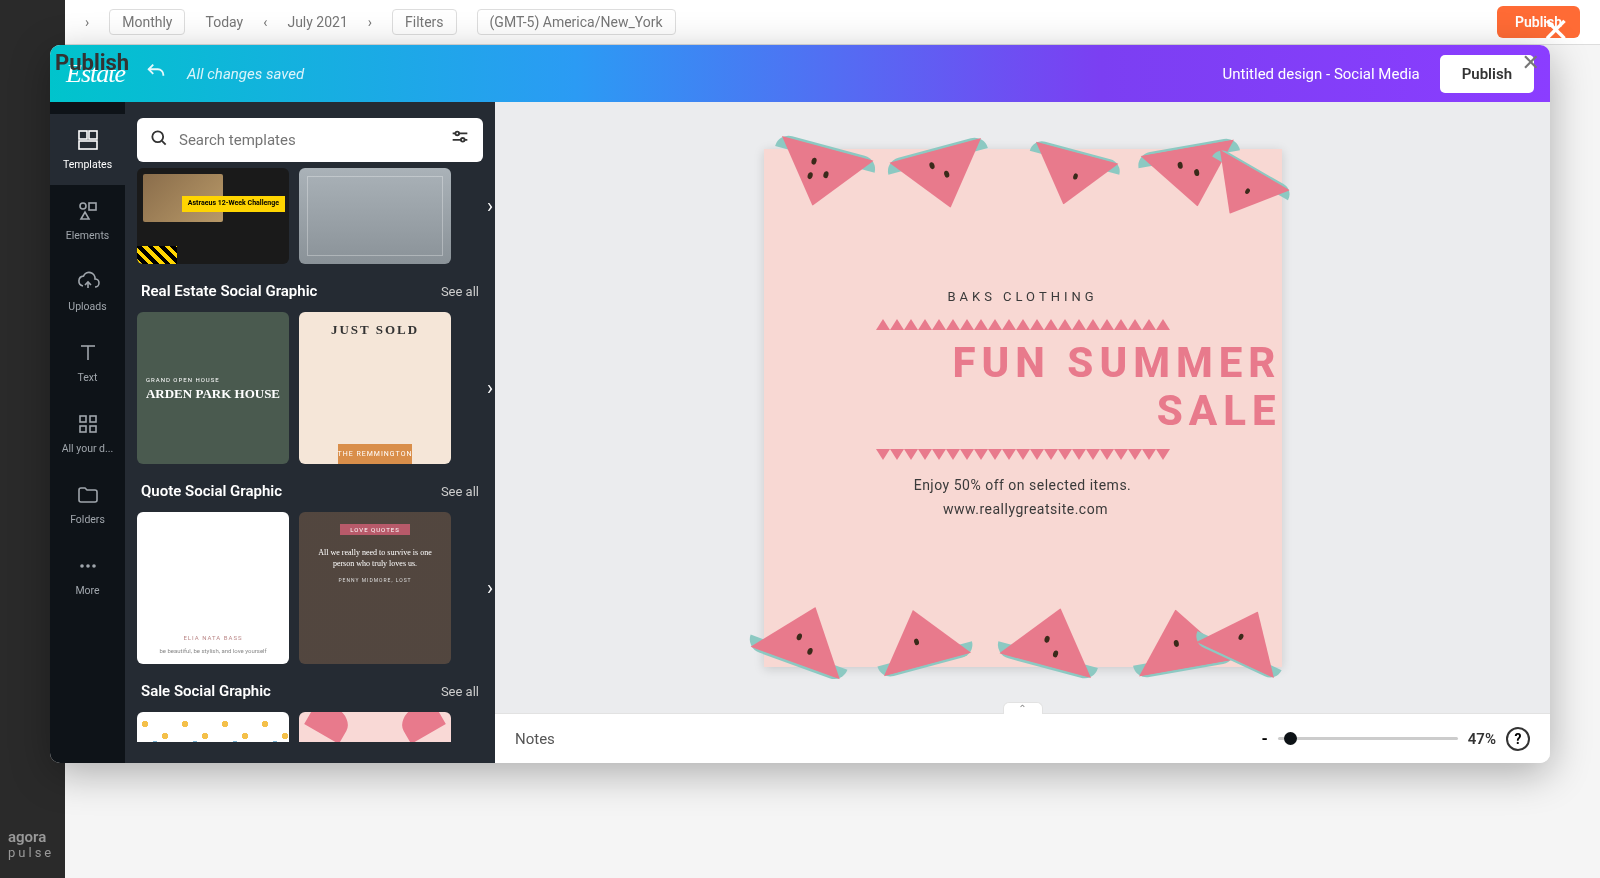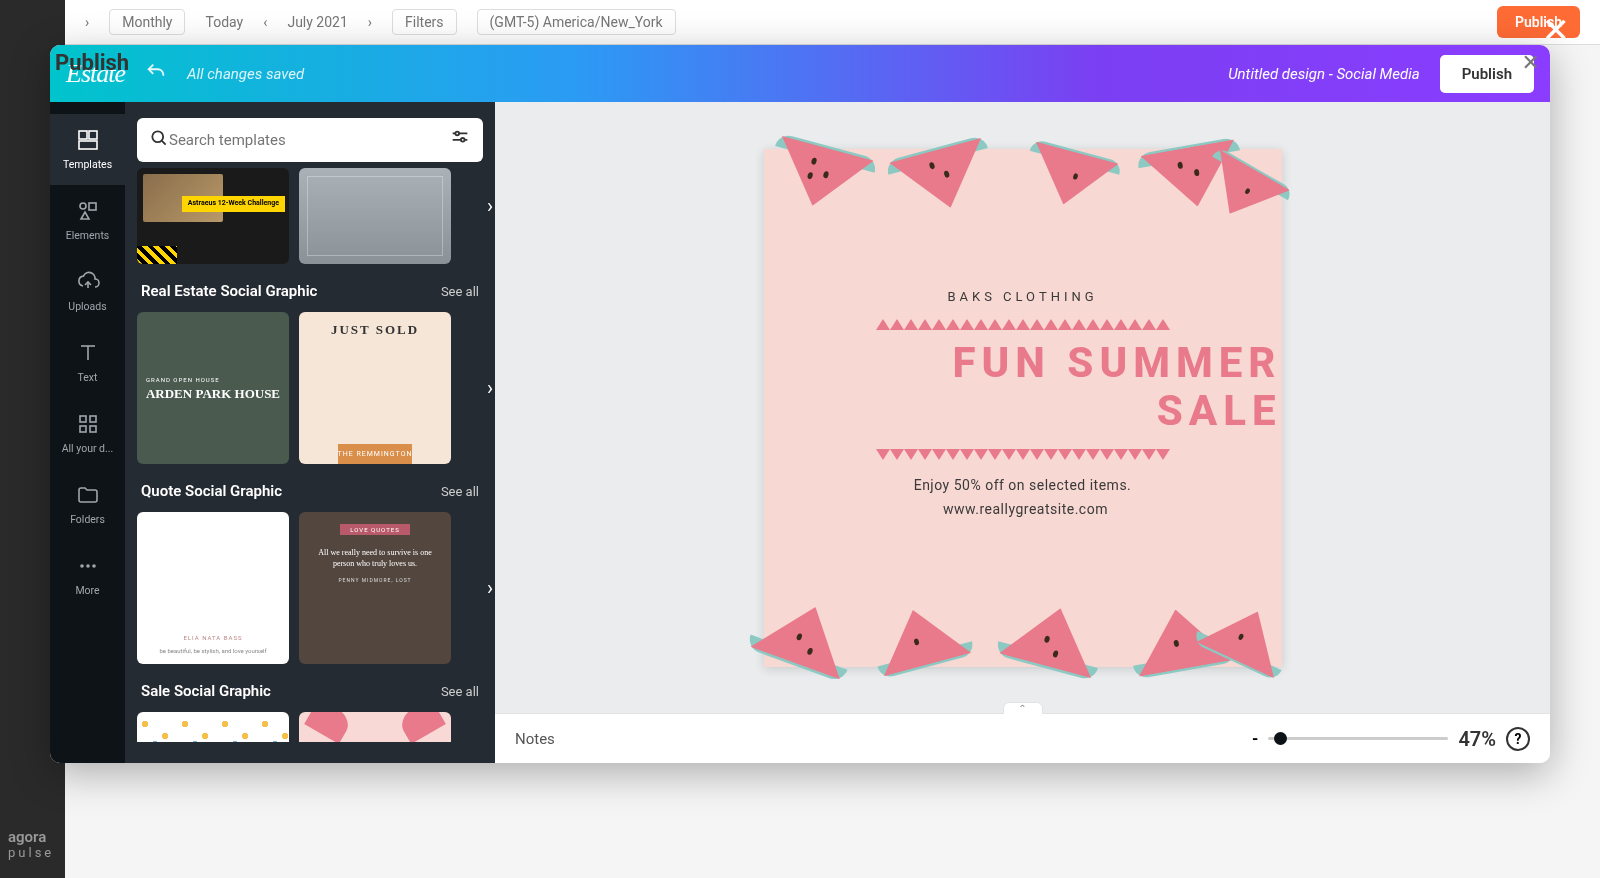--- a/index.html
+++ b/index.html
@@ -19,35 +19,35 @@
 .canva-modal { position: absolute; top: 45px; left: 50px; right: 50px; bottom: 115px; background: #fff; border-radius: 10px; overflow: hidden; display: flex; flex-direction: column; box-shadow: 0 10px 40px rgba(0,0,0,0.3); }
 
 
 .publish-label { position: absolute; top: 50px; left: 55px; font-size: 22px; font-weight: 700; color: #333; z-index: 50; }
 
 
 .topbar { height: 57px; background: linear-gradient(90deg, #00c4cc 0%, #2b9bf4 35%, #7b3ff2 70%, #8b3dff 100%); display: flex; align-items: center; padding: 0 16px; gap: 20px; }
 .canva-logo { color: white; font-size: 26px; font-weight: 400; font-style: italic; letter-spacing: -1px; font-family: Georgia, serif; }
 .undo-icon { color: white; opacity: 0.9; }
 .saved-text { color: rgba(255,255,255,0.85); font-style: italic; font-size: 15px; }
-.doc-title { margin-left: auto; color: white; font-size: 15px; font-style: italic; }
+.doc-title { margin-left: auto; color: white; font-size: 15px; }
 .publish-btn { background: white; color: #333; padding: 10px 22px; border-radius: 5px; font-weight: 600; font-size: 15px; border: none; cursor: pointer; }
 
 
 .body-area { flex: 1; display: flex; overflow: hidden; }
 
 
 .nav-strip { width: 75px; background: #0e1318; display: flex; flex-direction: column; align-items: center; padding-top: 12px; gap: 0px; }
 .nav-item { width: 100%; display: flex; flex-direction: column; align-items: center; gap: 6px; padding: 14px 4px; color: #a0a6ac; font-size: 10.5px; cursor: pointer; }
 .nav-item.active { background: #252b33; color: #fff; }
 .nav-item svg { width: 24px; height: 24px; }
 
 
 .templates-panel { width: 370px; background: #252b33; display: flex; flex-direction: column; padding: 16px 12px 0 12px; overflow: hidden; position: relative; }
-.search-box { background: white; border-radius: 6px; height: 44px; display: flex; align-items: center; padding: 0 12px; margin-bottom: 0px; }
+.search-box { background: white; border-radius: 6px; height: 44px; display: flex; align-items: center; padding: 0 12px; gap: 10px; margin-bottom: 0px; }
 .search-box input { flex: 1; border: none; outline: none; font-size: 15px; background: transparent; }
 .search-icon, .filter-icon { color: #333; }
 
 .section { margin-top: 18px; }
 .section-header { display: flex; justify-content: space-between; align-items: center; margin-bottom: 12px; padding: 0 4px; }
 .section-title { color: #fff; font-size: 15px; font-weight: 600; }
 .see-all { color: #ccc; font-size: 13px; cursor: pointer; }
 .thumb-row { display: flex; gap: 10px; position: relative; }
 .thumb { width: 152px; height: 152px; border-radius: 6px; overflow: hidden; cursor: pointer; background: #444; display: flex; align-items: center; justify-content: center; flex-direction: column; }
 .scroll-arrow { position: absolute; right: -10px; top: 50%; transform: translateY(-50%); color: white; font-size: 20px; cursor: pointer; z-index: 5; }
@@ -127,21 +127,21 @@
 .design-sub1 { position: absolute; top: 328px; left: 0; right: 0; text-align: center; font-size: 14px; color: #3a3a3a; letter-spacing: 0.5px; }
 .design-sub2 { position: absolute; top: 352px; left: 6px; right: 0; text-align: center; font-size: 14px; color: #3a3a3a; letter-spacing: 0.5px; }
 
 
 .canvas-bottom { height: 50px; background: #fff; border-top: 1px solid #e2e2e2; display: flex; align-items: center; padding: 0 20px; gap: 20px; position: relative; }
 .canvas-bottom .expand-handle { position: absolute; top: -12px; left: 50%; transform: translateX(-50%); width: 40px; height: 12px; background: #fff; border: 1px solid #e2e2e2; border-bottom: none; border-radius: 6px 6px 0 0; display: flex; align-items: center; justify-content: center; color: #888; font-size: 10px; cursor: pointer; }
 .notes-label { color: #555; font-size: 15px; }
 .zoom-slider { margin-left: auto; display: flex; align-items: center; gap: 10px; }
 .slider-track { width: 180px; height: 3px; background: #ccc; border-radius: 2px; position: relative; }
 .slider-thumb { position: absolute; left: 6px; top: -5px; width: 13px; height: 13px; background: #0d1216; border-radius: 50%; }
-.zoom-val { font-size: 20px; font-weight: 600; color: #333; }
+.zoom-val { font-size: 15px; font-weight: 600; color: #333; }
 .help-btn { width: 24px; height: 24px; border: 2px solid #333; border-radius: 50%; display: flex; align-items: center; justify-content: center; font-size: 14px; font-weight: 700; cursor: pointer; }
 
 
 .agora-logo { position: absolute; bottom: 18px; left: 8px; color: #999; font-size: 15px; font-weight: 600; line-height: 1; }
 .agora-logo .sub { font-size: 13px; font-weight: 400; letter-spacing: 3px; }
 
 
 .inner-close { position: absolute; top: 50px; right: 60px; color: #777; font-size: 22px; z-index: 60; cursor: pointer; }
 
 </style>

